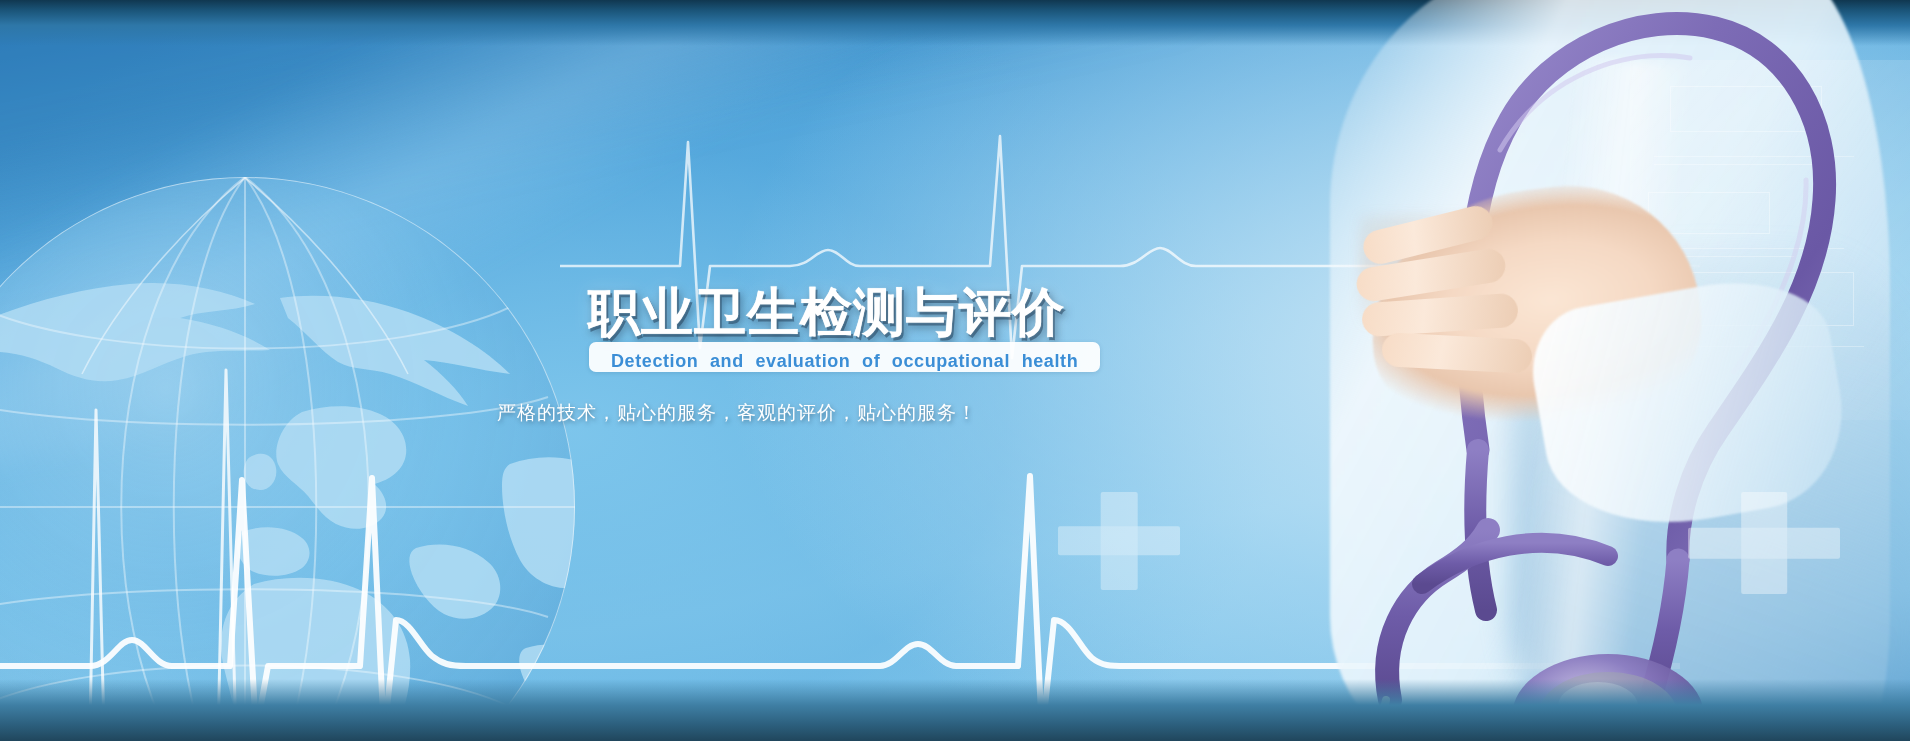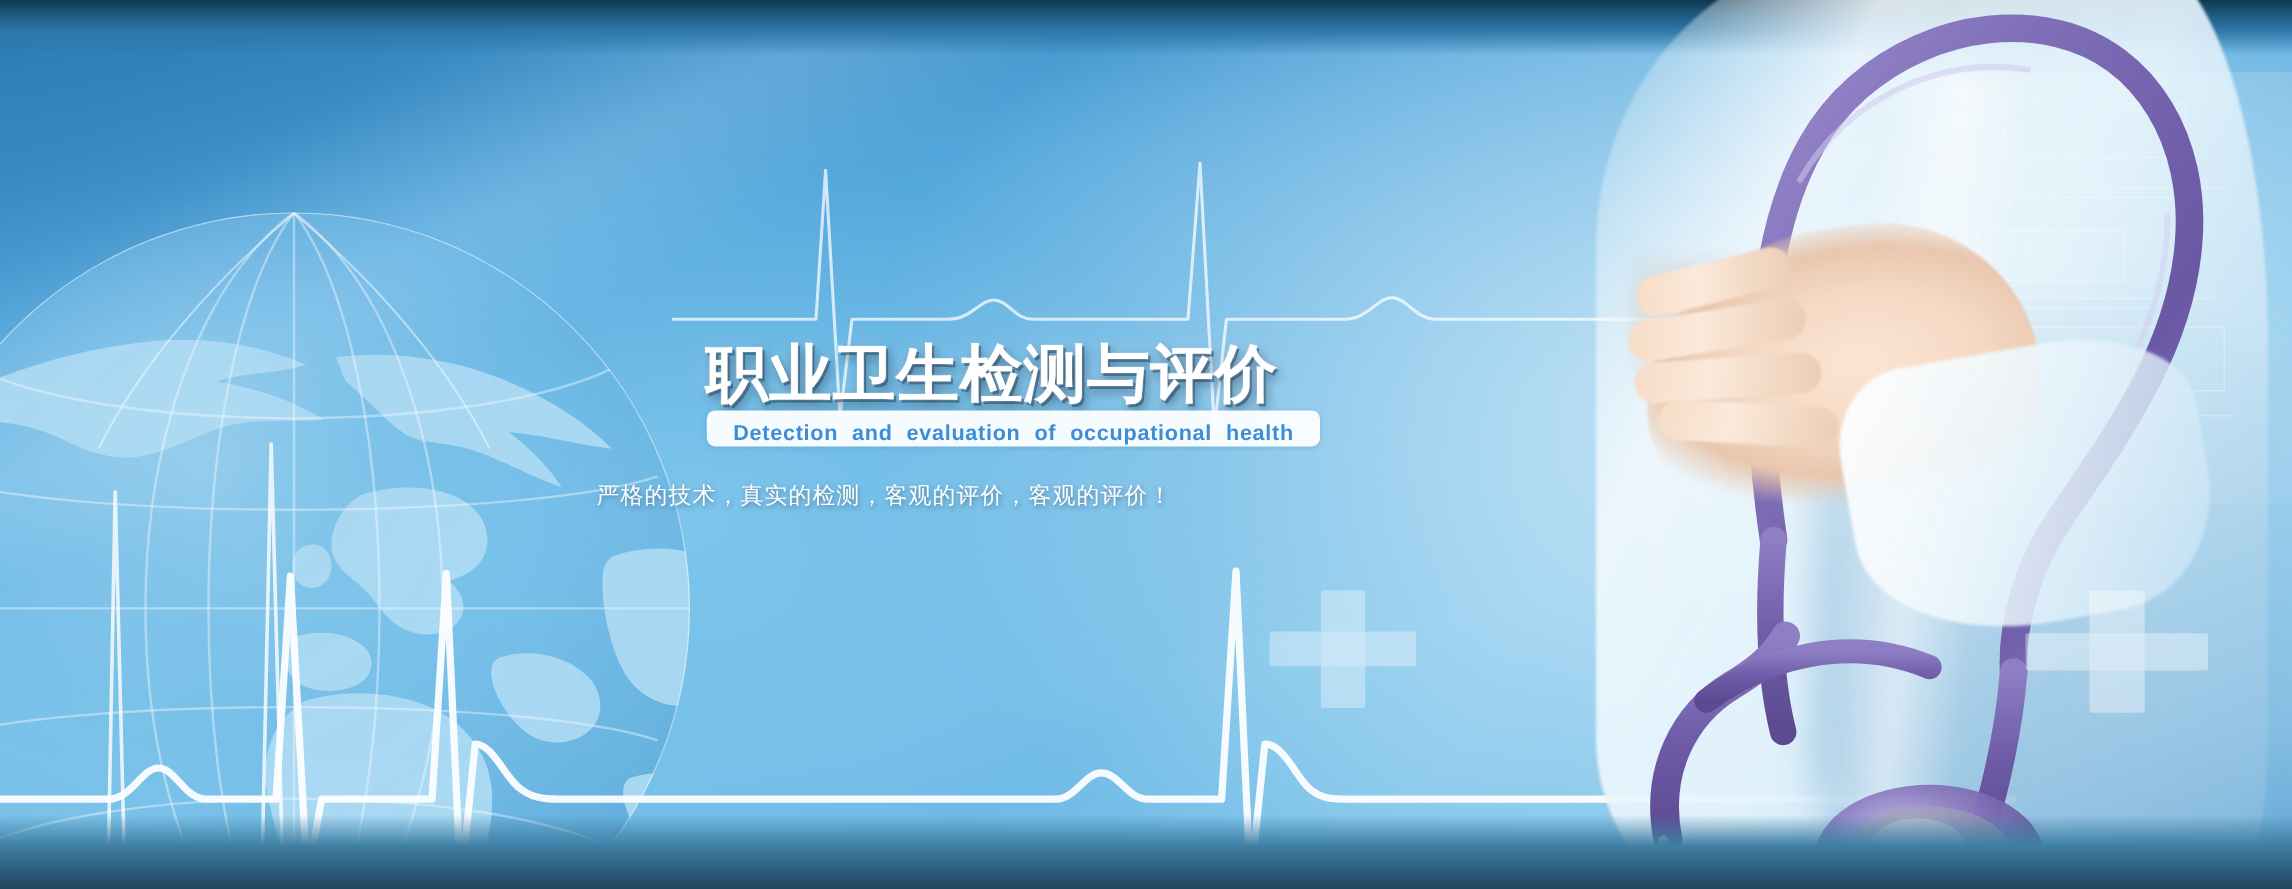--- a/index.html
+++ b/index.html
@@ -381,16 +381,16 @@
 
   <div class="layer" id="bg-bottom-band"></div>
 
   <div id="text-block">
     <div id="title">职业卫生检测与评价</div>
 
     <div id="subtitle-pill">
       <span id="subtitle-text">Detection  and  evaluation  of  occupational  health</span>
     </div>
 
-    <div id="tagline">严格的技术，真实的检测，客观的评价，客观的评价！</div>
+    <div id="tagline">严格的技术，贴心的服务，客观的评价，贴心的服务！</div>
   </div>
 
 </div>
 
 </body></html>

